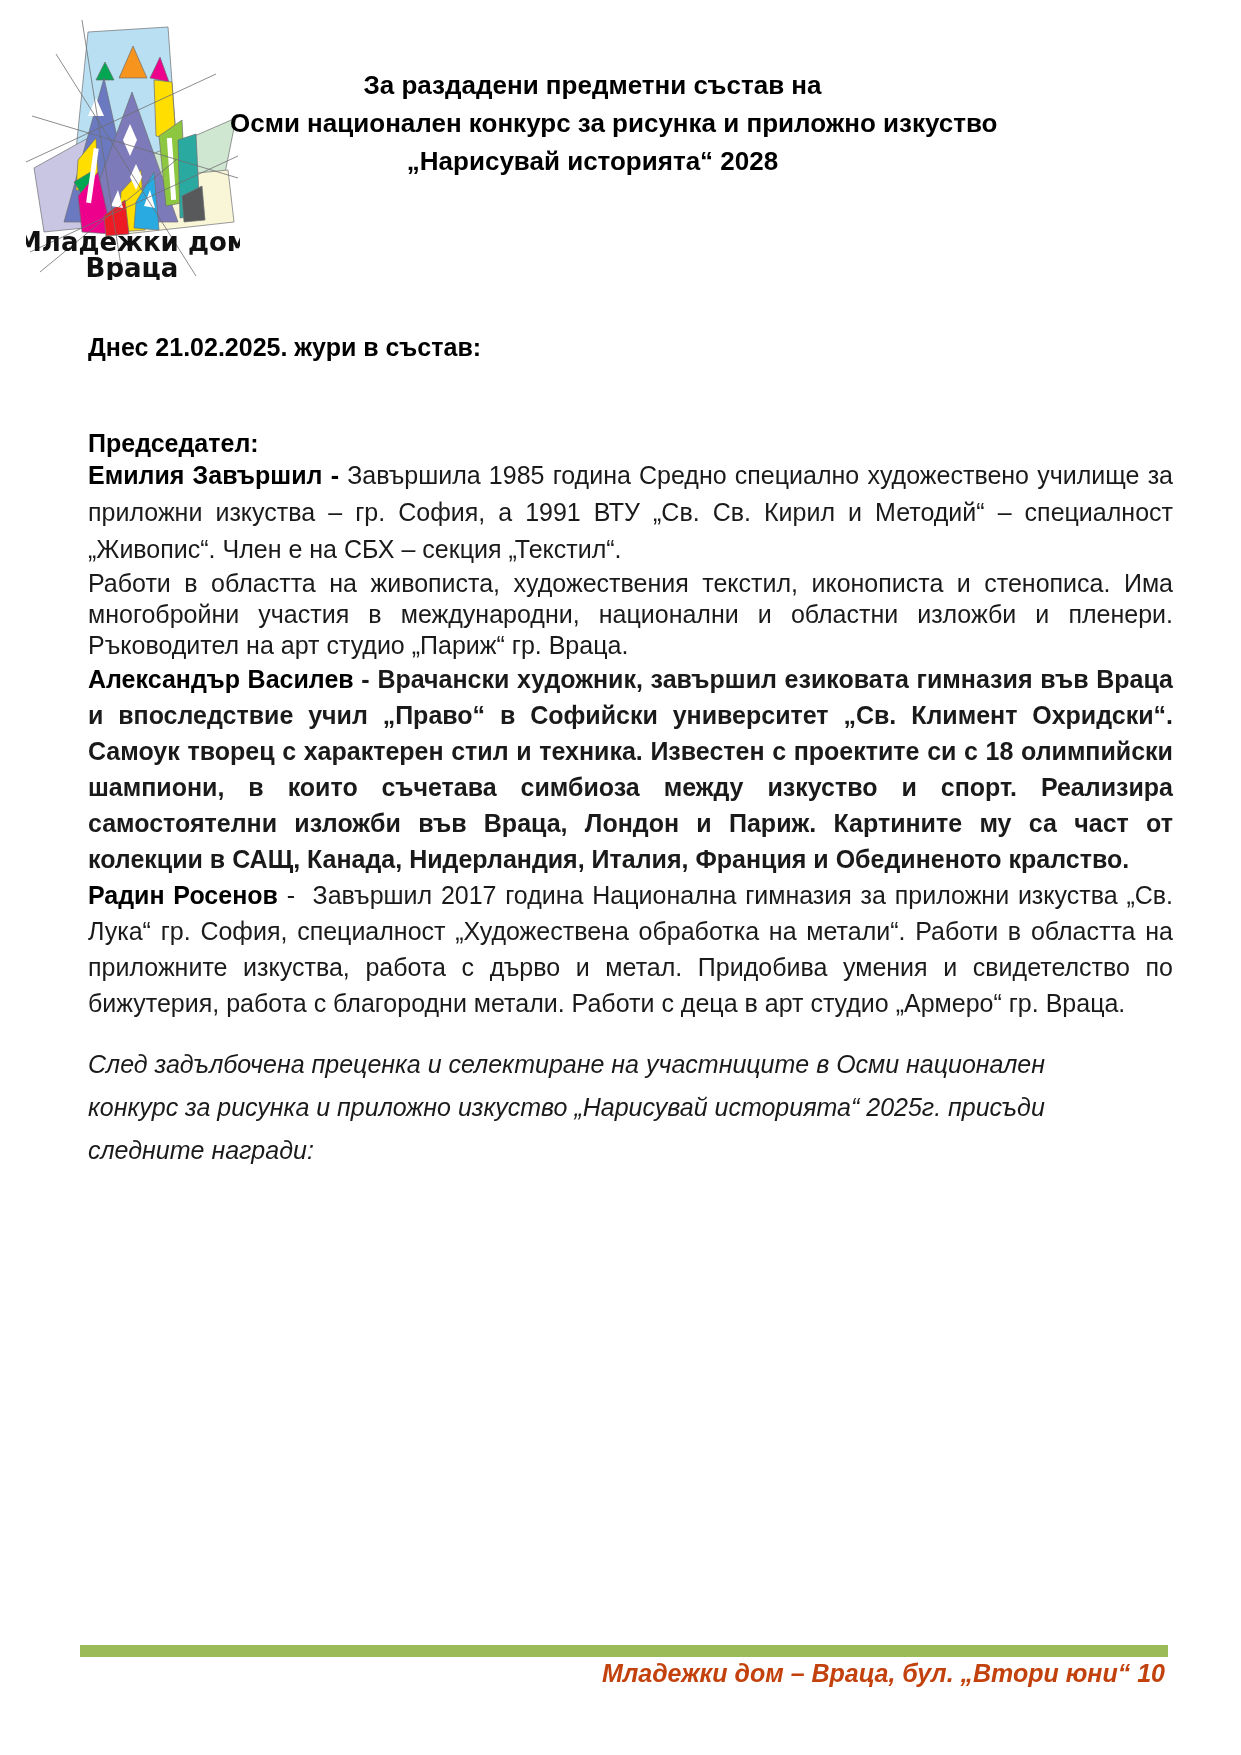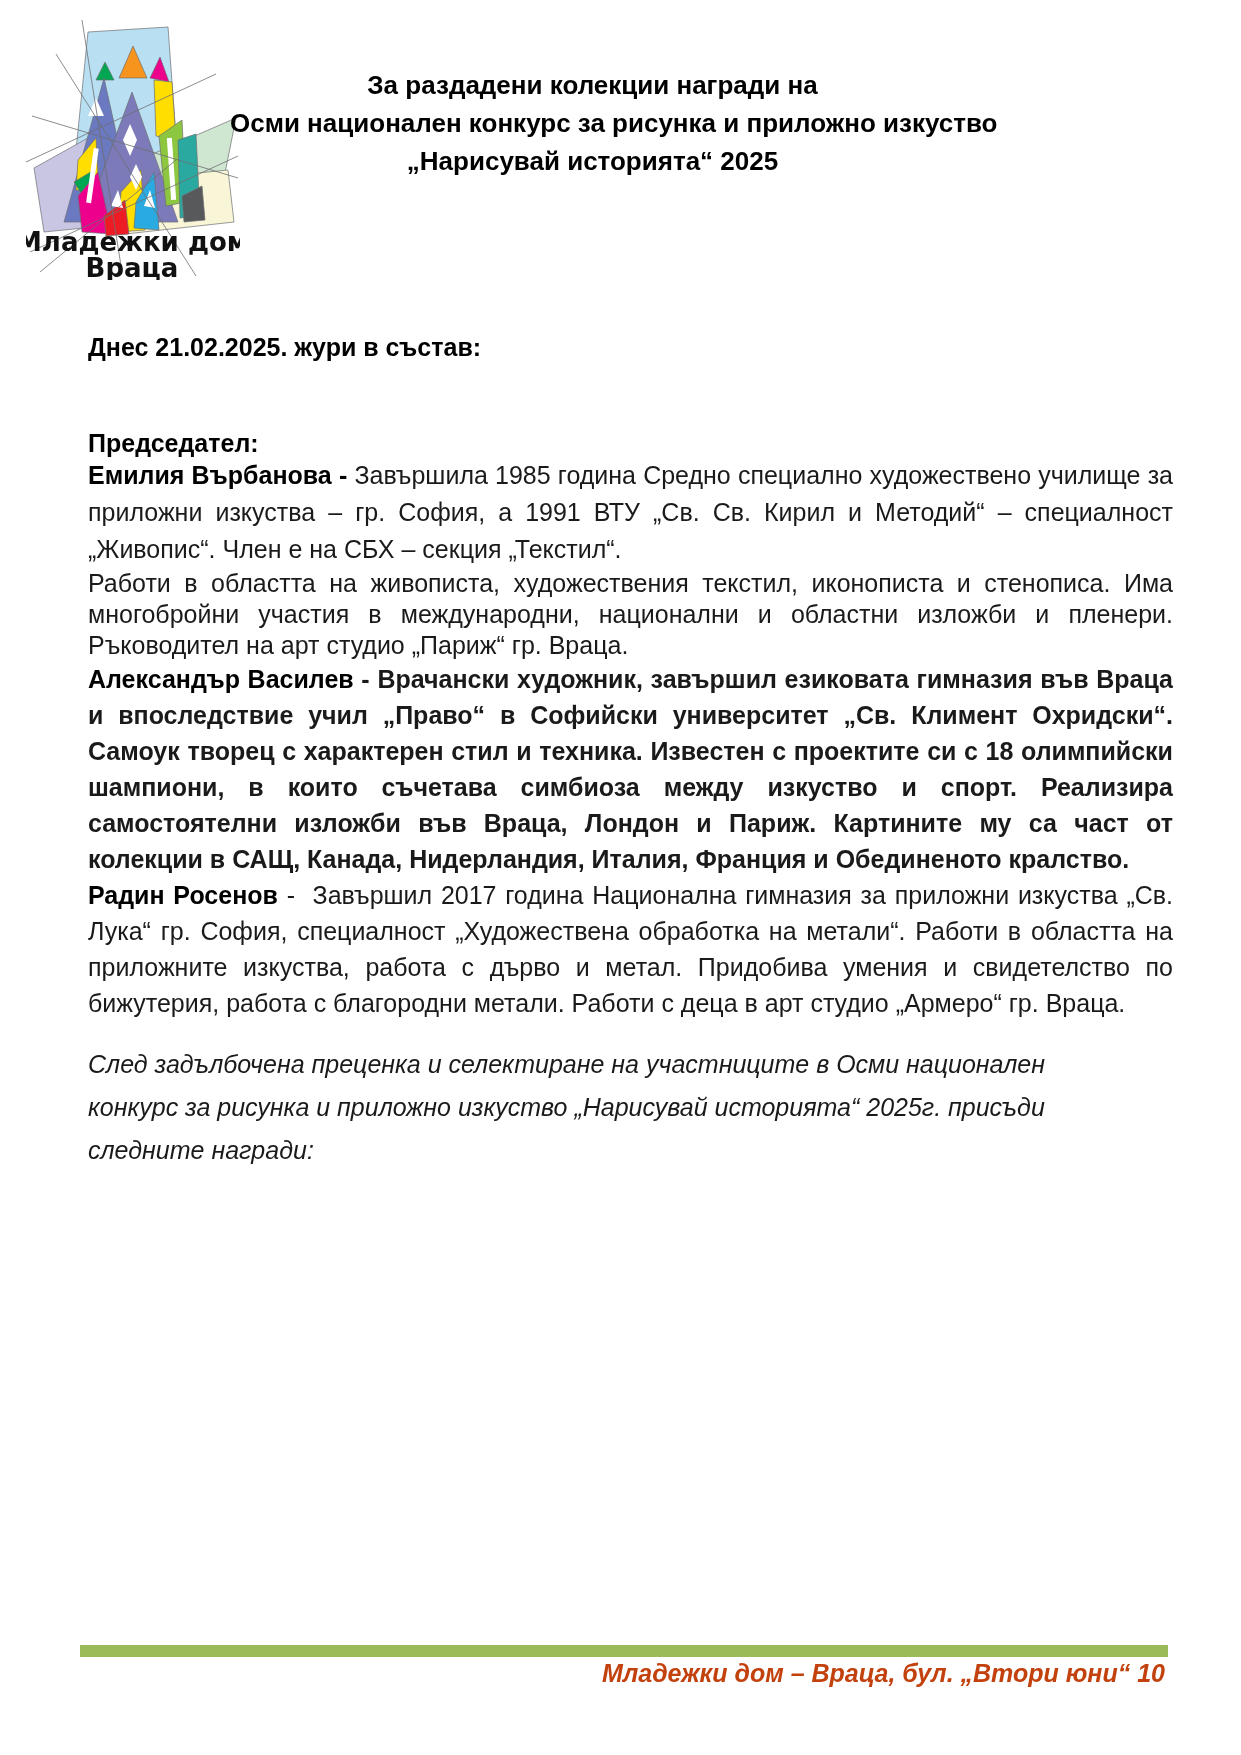--- a/index.html
+++ b/index.html
@@ -97,32 +97,32 @@
       <line x1="30" y1="34" x2="170" y2="256"></line>
       <line x1="14" y1="252" x2="150" y2="140"></line>
     </g>
     <g font-family="DejaVu Sans, sans-serif" font-weight="bold" fill="#111111" text-anchor="middle">
       <text x="106" y="231" font-size="26">Младежки дом</text>
       <text x="106" y="257" font-size="26">Враца</text>
     </g>
   </svg>
 
   <div class="title-block">
-    <div>За раздадени колекции награди на</div>
+    <div>За раздадени предметни състав на</div>
     <div>Осми национален конкурс за рисунка и приложно изкуство</div>
-    <div>„Нарисувай историята“ 2025</div>
+    <div>„Нарисувай историята“ 2028</div>
   </div>
 
   <div class="content">
 
     <div class="h-bold date-heading">Днес 21.02.2025. жури в състав:</div>
 
     <div class="h-bold chair-heading">Председател:</div>
 
-    <p class="bio chair-p1"><b>Емилия Върбанова - </b><span>Завършила 1985 година Средно специално художествено училище за приложни изкуства – гр. София, а 1991 ВТУ „Св. Св. Кирил и Методий“ – специалност „Живопис“. Член е на СБХ – секция „Текстил“.</span></p>
+    <p class="bio chair-p1"><b>Емилия Завършил - </b><span>Завършила 1985 година Средно специално художествено училище за приложни изкуства – гр. София, а 1991 ВТУ „Св. Св. Кирил и Методий“ – специалност „Живопис“. Член е на СБХ – секция „Текстил“.</span></p>
     <p class="bio chair-p2"><span>Работи в областта на живописта, художествения текстил, иконописта и стенописа. Има многобройни участия в международни, национални и областни изложби и пленери. Ръководител на арт студио „Париж“ гр. Враца.</span></p>
 
 
     <p class="bio member-p1"><b>Александър Василев</b><span> - </span><span>Врачански художник, завършил езиковата гимназия във Враца и впоследствие учил „Право“ в Софийски университет „Св. Климент Охридски“. Самоук творец с характерен стил и техника. Известен с проектите си с 18 олимпийски шампиони, в които съчетава симбиоза между изкуство и спорт. Реализира самостоятелни изложби във Враца, Лондон и Париж. Картините му са част от колекции в САЩ, Канада, Нидерландия, Италия, Франция и Обединеното кралство.</span></p>
 
     <p class="bio member-p2"><b>Радин Росенов</b><span> - &nbsp;</span><span>Завършил 2017 година Национална гимназия за приложни изкуства „Св. Лука“ гр. София, специалност „Художествена обработка на метали“. Работи в областта на приложните изкуства, работа с дърво и метал. Придобива умения и свидетелство по бижутерия, работа с благородни метали. Работи с деца в арт студио „Армеро“ гр. Враца.</span></p>
 
     <p class="closing">След задълбочена преценка и селектиране на участниците в Осми национален конкурс за рисунка и приложно изкуство „Нарисувай историята“ 2025г. присъди следните награди:</p>
   </div>
 

